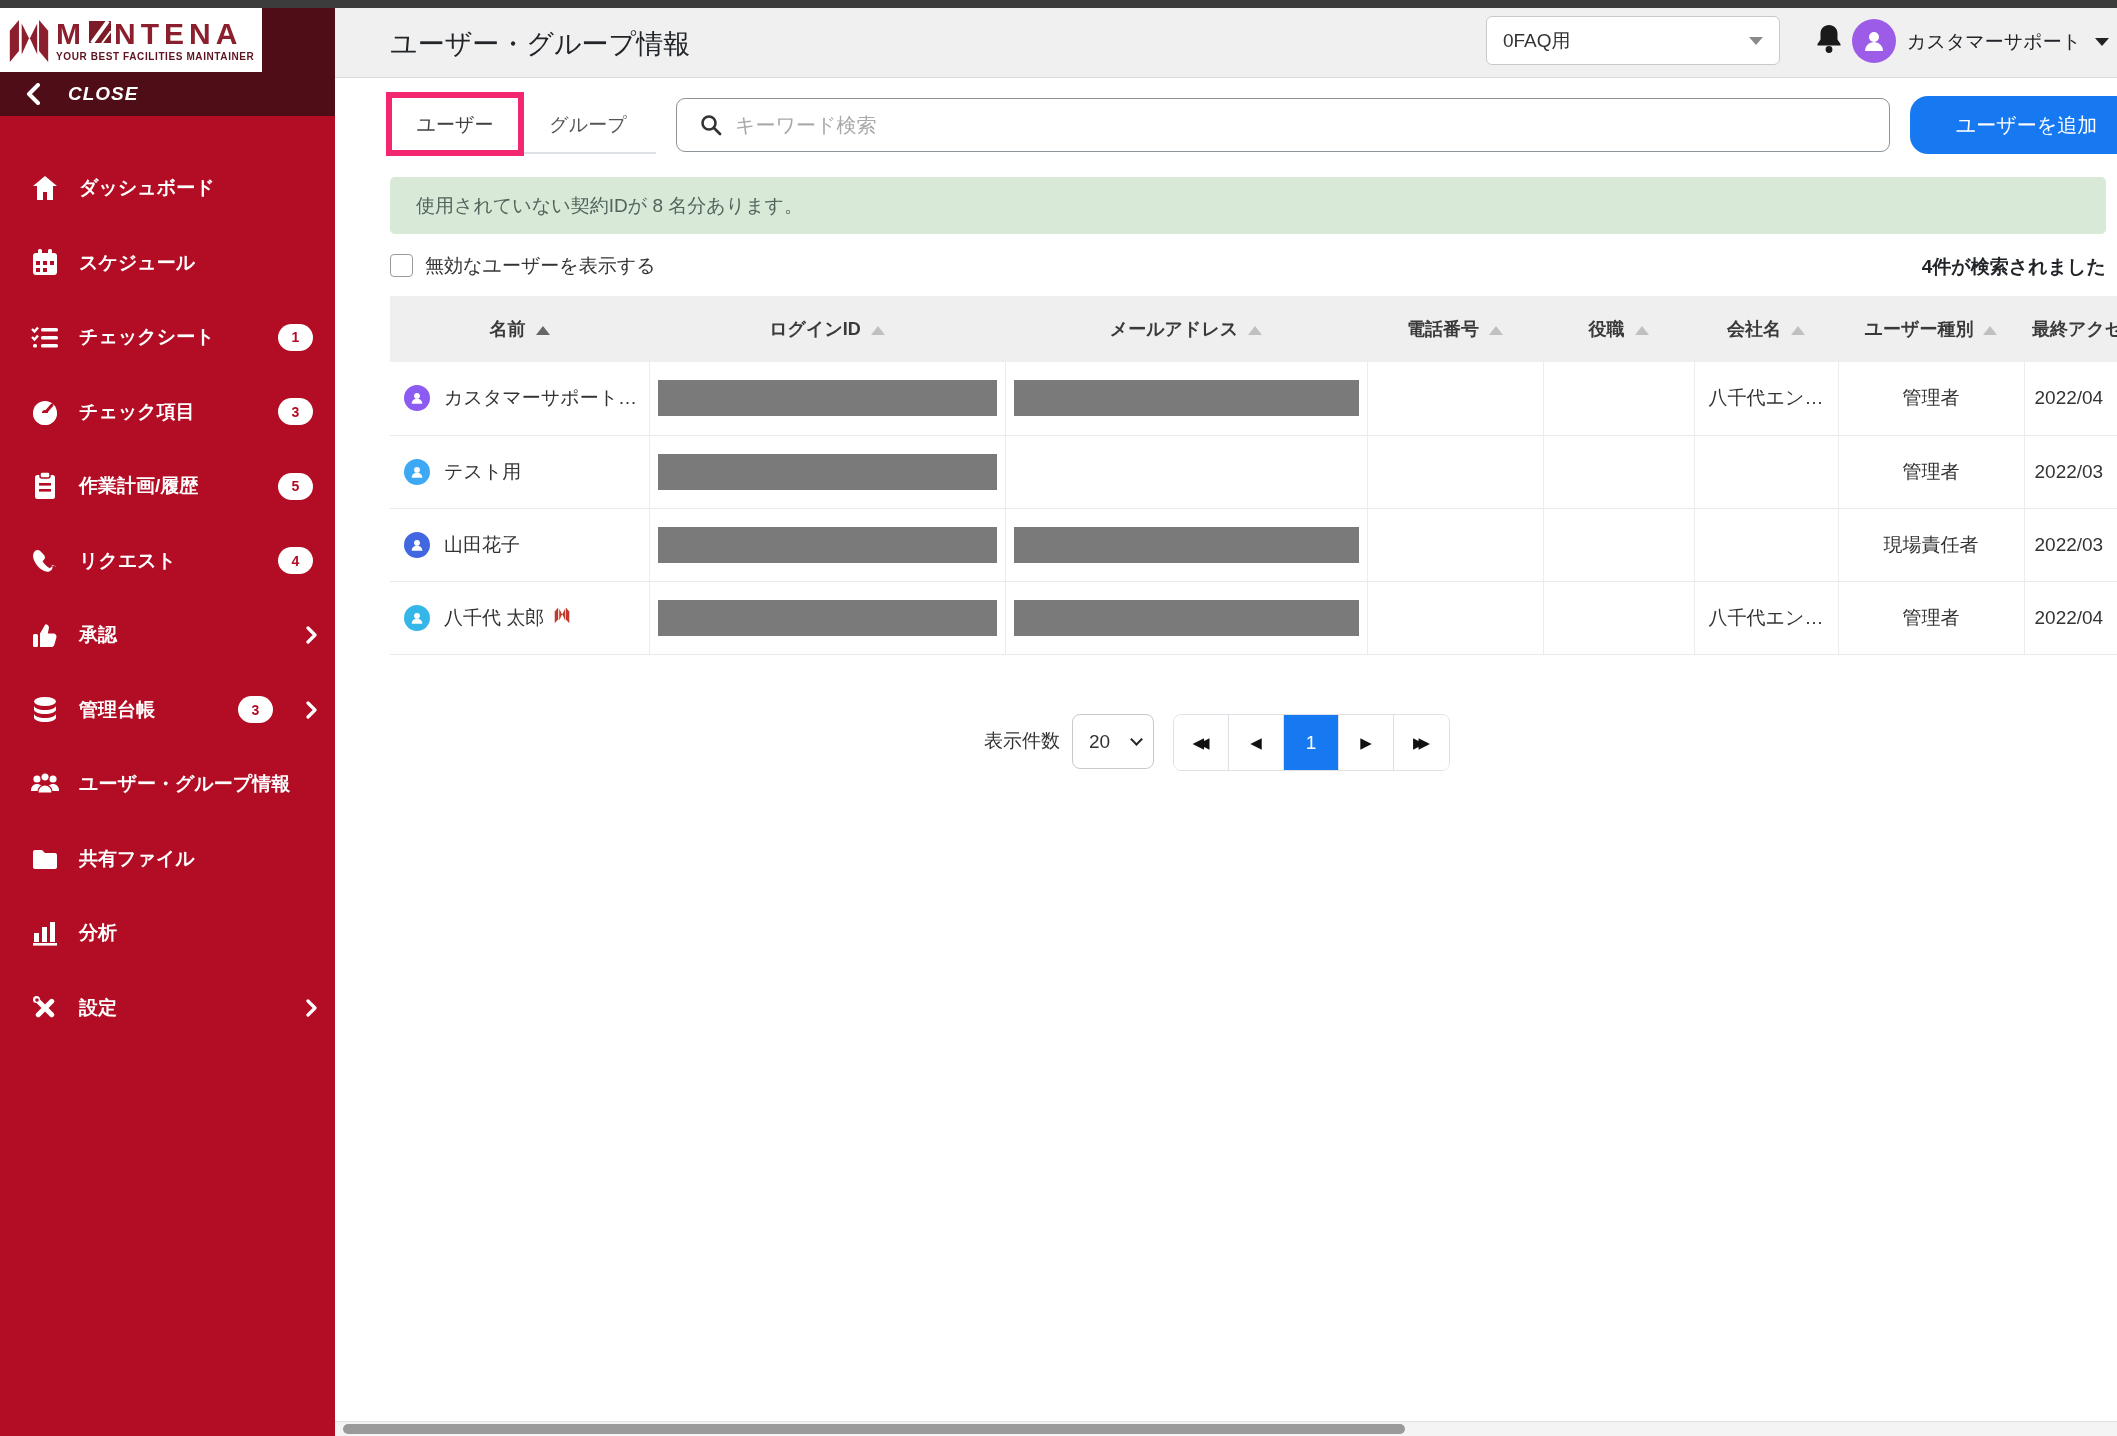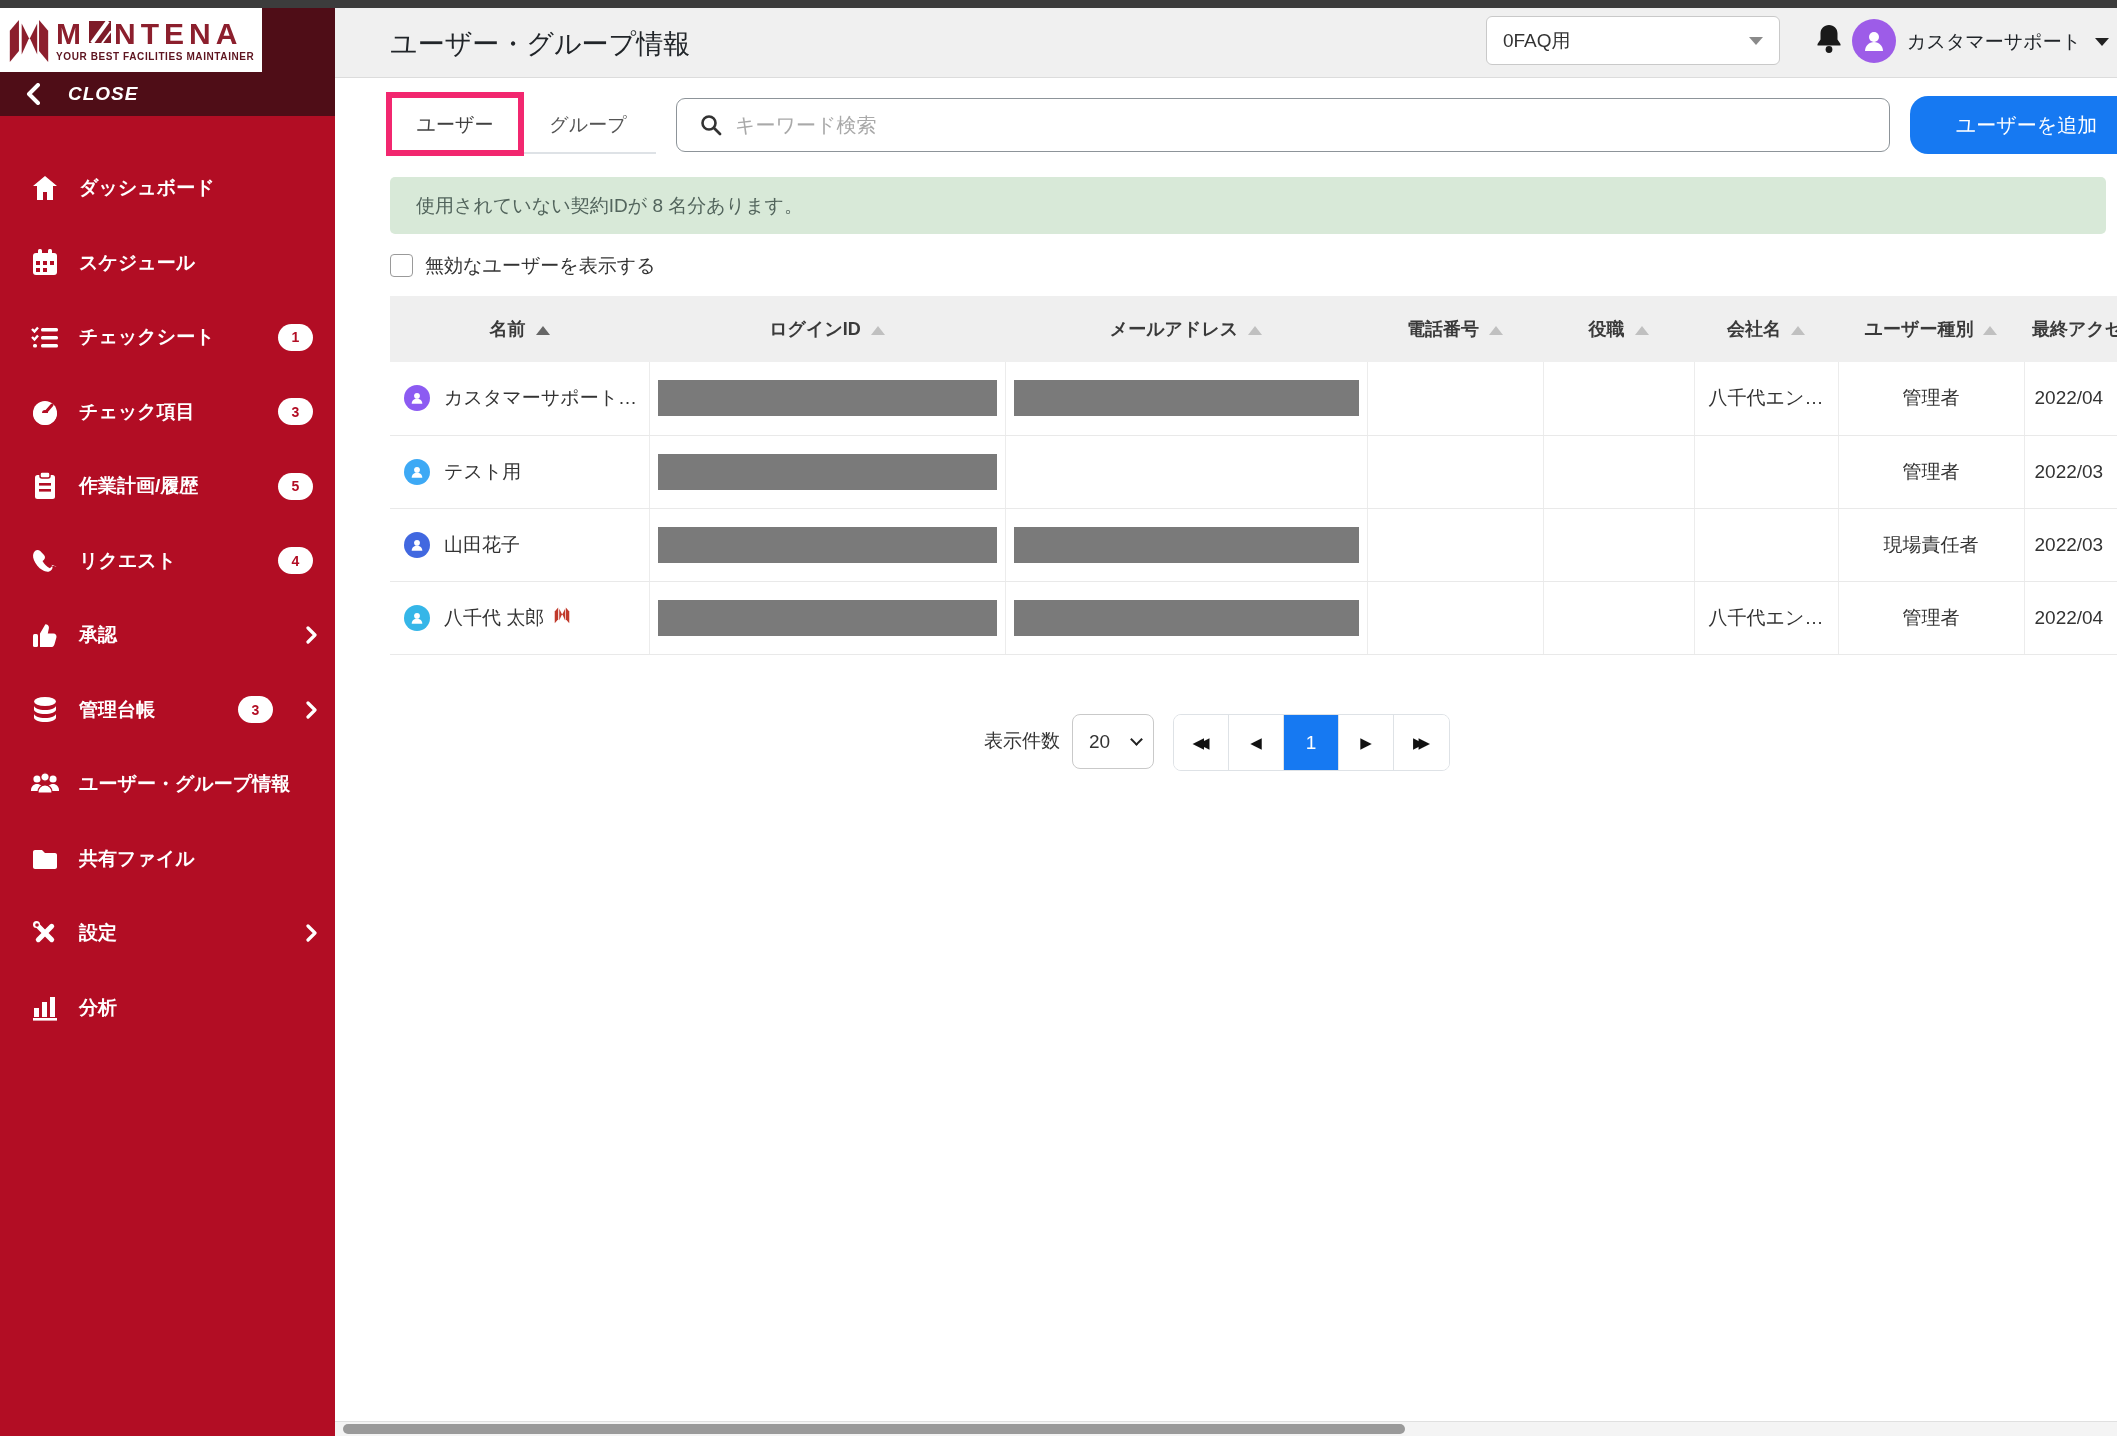--- a/index.html
+++ b/index.html
@@ -258,44 +258,44 @@
             <svg width="30" height="30" viewBox="0 0 30 30">
               <path d="M3 8c0-1.2.9-2 2-2h7l3 3h10c1.1 0 2 .9 2 2v12c0 1.1-.9 2-2 2H5c-1.1 0-2-.9-2-2z" fill="#fff"></path>
             </svg>
           </span>
         <span class="nav-label">共有ファイル</span>
       </div>
 
       <div class="nav-item">
         <span class="nav-ico">
             <svg width="30" height="30" viewBox="0 0 30 30">
+              <rect x="4" y="15" width="5" height="9" fill="#fff"></rect>
+              <rect x="12" y="9" width="5" height="15" fill="#fff"></rect>
+              <rect x="20" y="4" width="5" height="20" fill="#fff"></rect>
+              <rect x="3" y="25" width="24" height="2.6" fill="#fff"></rect>
+            </svg>
+          </span>
+        <span class="nav-label">分析</span>
+      </div>
+
+      <div class="nav-item">
+        <span class="nav-ico">
+            <svg width="30" height="30" viewBox="0 0 30 30">
               <rect x="3" y="12.5" width="24" height="5" rx="2.5" transform="rotate(45 15 15)" fill="#fff"></rect>
               <rect x="3" y="12.5" width="24" height="5" rx="2.5" transform="rotate(-45 15 15)" fill="#fff"></rect>
               <circle cx="6.5" cy="6.5" r="3.5" fill="#fff"></circle>
               <circle cx="7" cy="7" r="1.8" fill="#b20d24"></circle>
             </svg>
           </span>
         <span class="nav-label">設定</span>
         <span class="nav-chev">
             <svg width="11" height="18" viewBox="0 0 11 18">
               <polyline points="2,2 9,9 2,16" fill="none" stroke="#fff" stroke-width="3.2" stroke-linecap="round" stroke-linejoin="round"></polyline>
             </svg>
           </span>
-      </div>
-
-      <div class="nav-item">
-        <span class="nav-ico">
-            <svg width="30" height="30" viewBox="0 0 30 30">
-              <rect x="4" y="15" width="5" height="9" fill="#fff"></rect>
-              <rect x="12" y="9" width="5" height="15" fill="#fff"></rect>
-              <rect x="20" y="4" width="5" height="20" fill="#fff"></rect>
-              <rect x="3" y="25" width="24" height="2.6" fill="#fff"></rect>
-            </svg>
-          </span>
-        <span class="nav-label">分析</span>
       </div>
 
     </div>
   </div>
 
   <div class="abs header">
     <div class="page-title">ユーザー・グループ情報</div>
     <div class="ws-select">
       <span>0FAQ用</span>
       <span class="ws-caret"></span>
@@ -338,20 +338,21 @@
     </button>
 
   <div class="abs notice">
       <span>使用されていない契約IDが 8 名分あります。</span>
     </div>
 
   <div class="abs chkrow">
     <span class="chkbox"></span>
     <span class="chklabel">無効なユーザーを表示する</span>
   </div>
+  <div class="abs result-count">4件が検索されました</div>
 
   <div class="abs tablewrap">
     <table class="grid">
       <colgroup>
         <col style="width:259px">
           <col style="width:356px">
           <col style="width:362px">
           <col style="width:176px">
         <col style="width:151px">
           <col style="width:144px">

